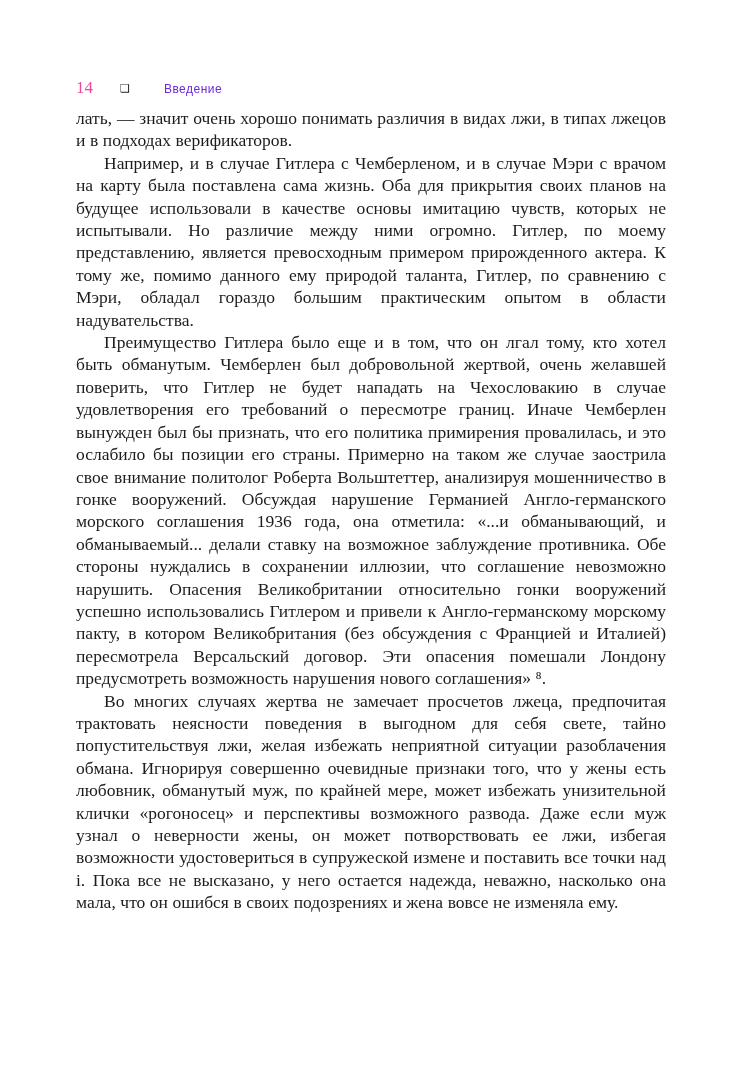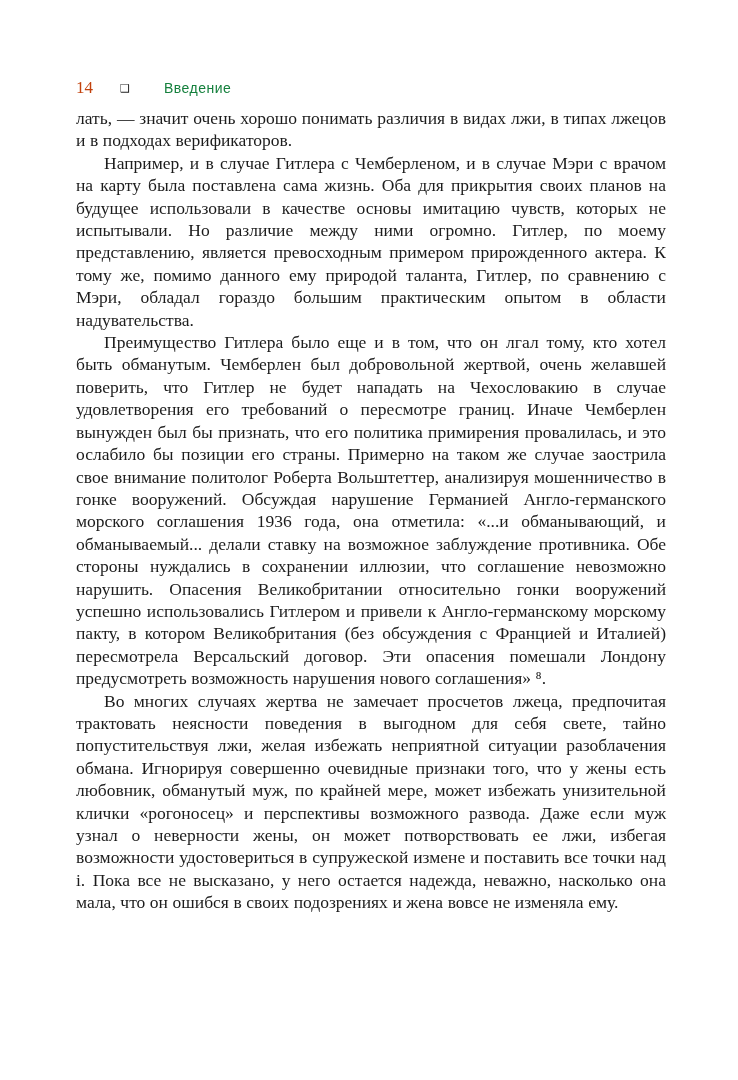--- a/index.html
+++ b/index.html
@@ -20,36 +20,36 @@
   }
   .running-head {
     display: flex;
     align-items: baseline;
     margin-bottom: 0;
     height: 22px;
   }
   .page-number {
     font-family: "Liberation Serif", serif;
     font-size: 17px;
-    color: #c2410c;
+    color: #ec4899;
   }
   .marker {
     font-family: "DejaVu Sans", sans-serif;
     font-size: 11px;
     margin-left: 27px;
     position: relative;
     top: -1px;
     color: #1c1c1c;
   }
   .section-title {
     font-family: "Liberation Sans", sans-serif;
-    font-size: 14px;
+    font-size: 12px;
     letter-spacing: 0.5px;
     margin-left: 34px;
-    color: #15803d;
+    color: #6d28d9;
   }
   .text-block {
     margin-top: 7px;
   }
   .text-block p {
     margin: 0;
     font-size: 17.5px;
     line-height: 22.4px;
     text-align: justify;
     text-indent: 1.6em;

